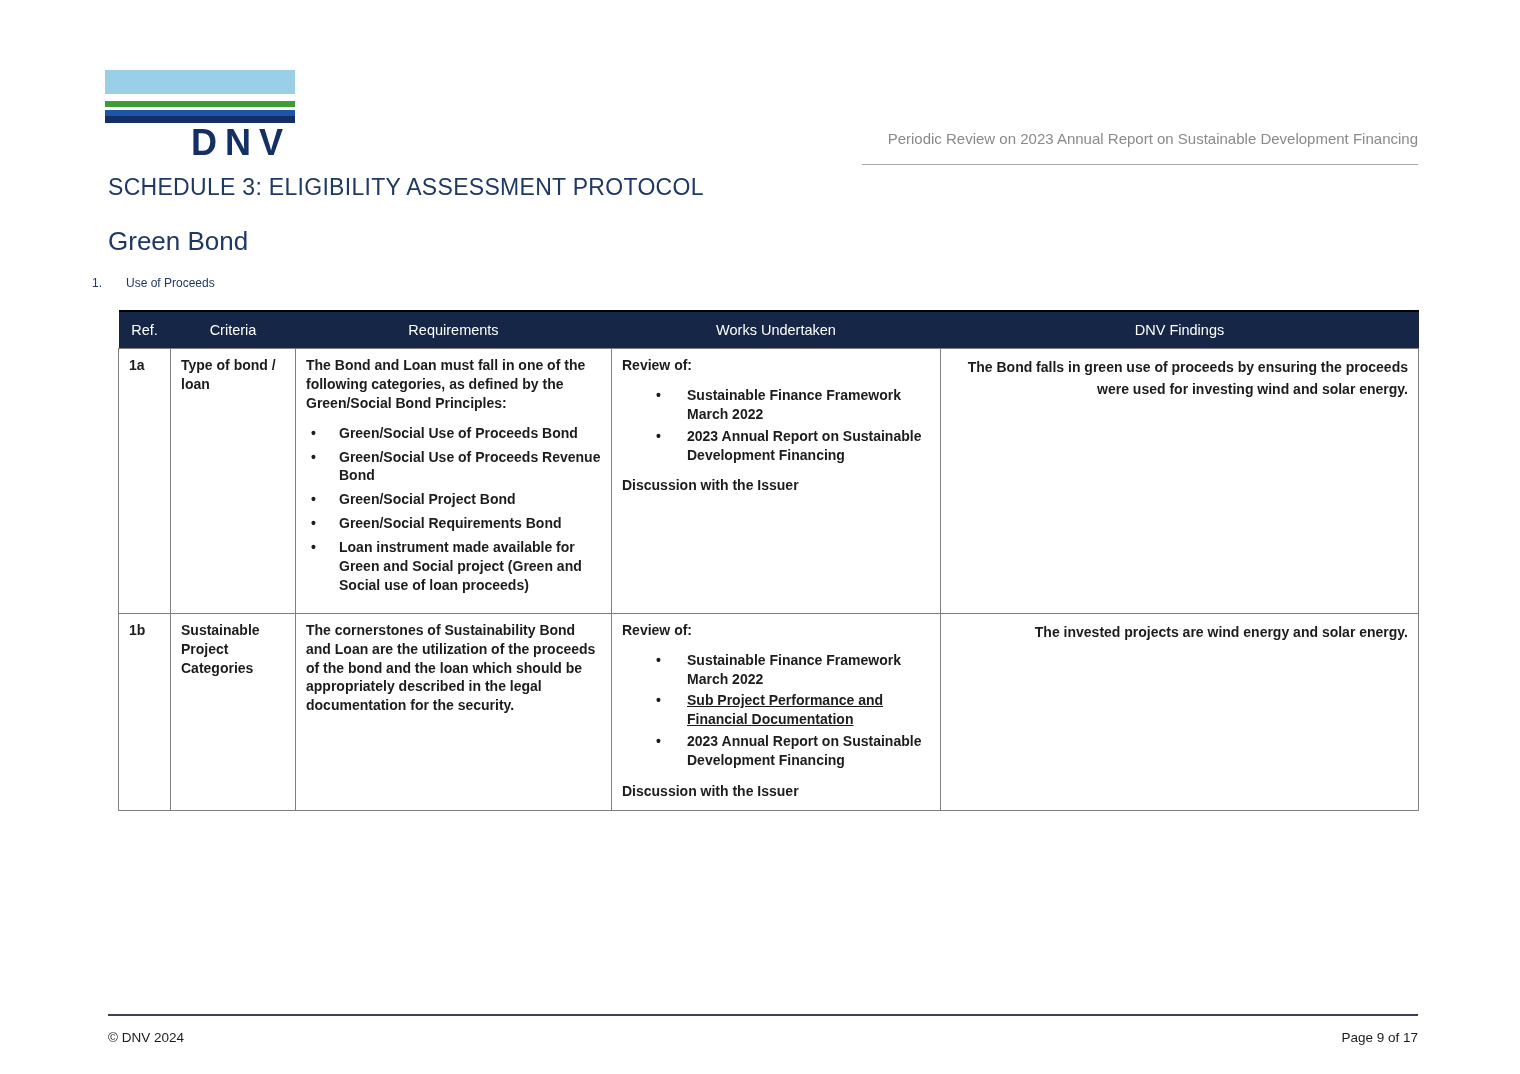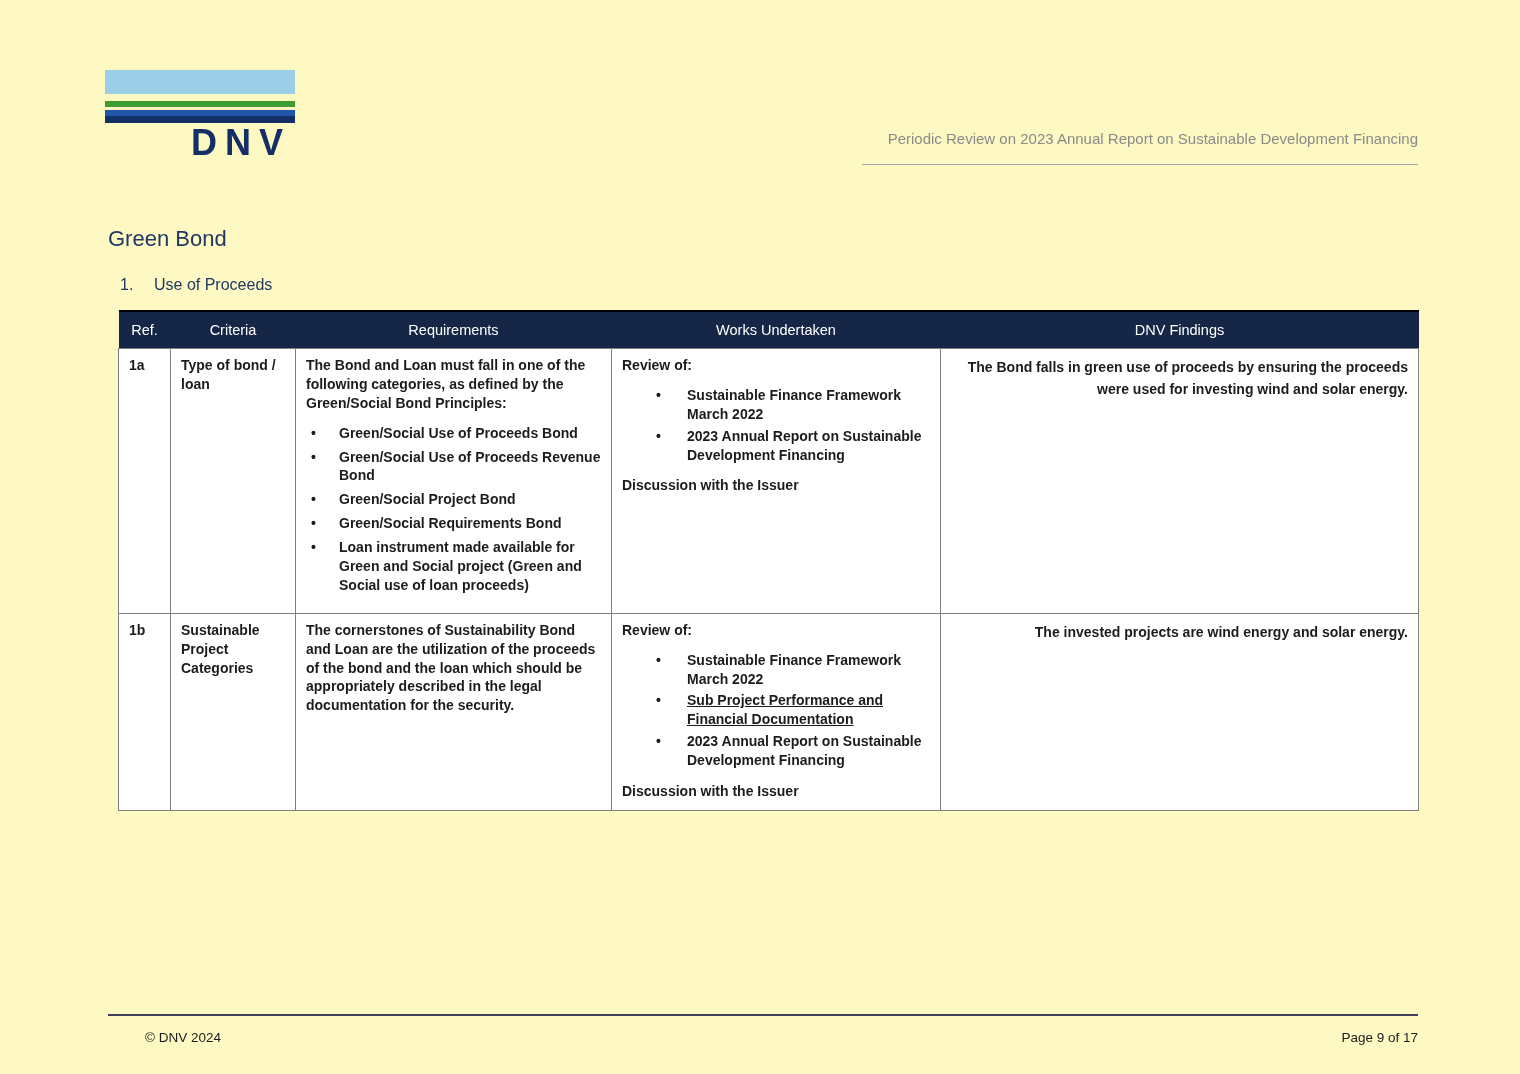--- a/index.html
+++ b/index.html
@@ -1,19 +1,19 @@
 <!DOCTYPE html>
 <html style="--header-bg: #152647; --navy: #1f3864; --logo-sky: #9bcfe8; --logo-green: #3f9c35; --logo-blue: #1e55a8; --logo-navy: #132f66;"><head>
 <meta charset="utf-8">
 <style>
   html,body{margin:0;padding:0;background:#e8e8e8;}
   .page{
     position:relative;
     width:1520px;height:1074px;
-    background:#fef9c3;
+    background:#ffffff;
     font-family:"Liberation Sans", sans-serif;
     color:#1c1c1c;
     overflow:hidden;
     margin:0 auto;
   }
   
   .logo{position:absolute;left:105px;top:70px;width:190px;}
   .logo .bar-sky{height:24px;background:var(--logo-sky);}
   .logo .bar-green{height:6px;background:var(--logo-green);margin-top:7px;}
   .logo .bar-blue{height:6px;background:var(--logo-blue);margin-top:3px;}
@@ -29,25 +29,25 @@
     text-align:right;font-size:15px;color:#8a8a8a;
     padding-bottom:17px;border-bottom:1px solid #a9a9a9;
   }
   
   .schedule-title{
     position:absolute;left:108px;top:174px;
     font-size:23px;color:var(--navy);letter-spacing:.3px;font-weight:400;
   }
   .bond-title{
     position:absolute;left:108px;top:226px;
-    font-size:22px;color:var(--navy);font-weight:400;text-align:right;
+    font-size:26px;color:var(--navy);font-weight:400;text-align:right;
   }
   .section-heading{
-    position:absolute;left:120px;top:276px;
-    font-size:16px;color:var(--navy);font-weight:400;
+    position:absolute;left:92px;top:276px;
+    font-size:12px;color:var(--navy);font-weight:400;
   }
   .section-heading .num{display:inline-block;width:34px;}
   
   table.protocol{
     position:absolute;left:118px;top:310px;width:1300px;
     border-collapse:collapse;table-layout:fixed;
     font-size:14px;
   }
   table.protocol col.c-ref{width:52px;}
   table.protocol col.c-criteria{width:125px;}
@@ -79,38 +79,39 @@
   ul.req-list li{position:relative;padding-left:28px;margin-bottom:5px;}
   ul.works-list{margin-left:34px;}
   ul.works-list li{position:relative;padding-left:31px;margin-bottom:3px;}
   ul.bullet-list li::before{content:"\2022";position:absolute;left:0;top:0;}
   .u{text-decoration:underline;}
   
   .footer-rule{
     position:absolute;left:108px;right:102px;top:1014px;
     border-top:2px solid #3f3f58;height:0;
   }
-  .footer-left{position:absolute;left:108px;top:1030px;font-size:13.5px;color:#1c1c1c;margin-left:37px;}
+  .footer-left{position:absolute;left:108px;top:1030px;font-size:13.5px;color:#1c1c1c;}
   .footer-right{position:absolute;right:102px;top:1030px;font-size:13.5px;color:#1c1c1c;text-align:right;}
 </style>
 </head>
 <body>
 
 <div class="page">
 
   <div class="logo">
     <div class="bar-sky"></div>
     <div class="bar-green"></div>
     <div class="bar-blue"></div>
     <div class="bar-navy"></div>
     <div class="logo-text">DNV</div>
   </div>
 
   <div class="doc-header">Periodic Review on 2023 Annual Report on Sustainable Development Financing</div>
 
+  <div class="schedule-title">SCHEDULE 3: ELIGIBILITY ASSESSMENT PROTOCOL</div>
   <div class="bond-title">Green Bond</div>
   <div class="section-heading">
     <span class="num">1.</span><span>Use of Proceeds</span>
   </div>
 
   <table class="protocol">
     <colgroup>
       <col class="c-ref">
         <col class="c-criteria">
         <col class="c-req">

